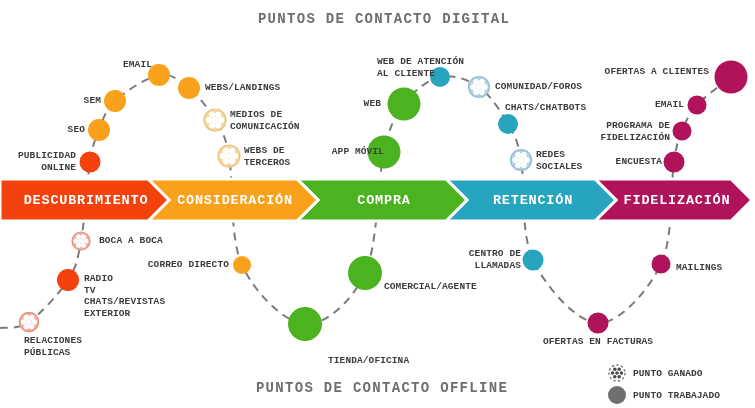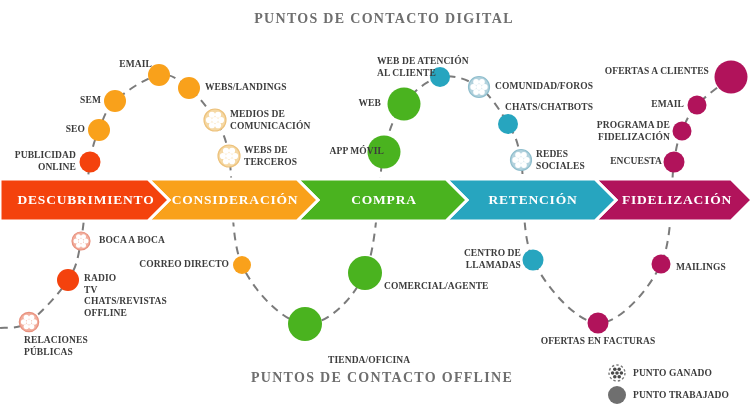--- a/index.html
+++ b/index.html
@@ -1,18 +1,18 @@
 <!DOCTYPE html>
 <html><head>
 <meta charset="utf-8">
 <style>
   html,body { margin:0; padding:0; background:#ffffff; }
   .canvas {
     position:relative; width:755px; height:408px; overflow:hidden;
-    background:#ffffff; font-family:Liberation Serif, serif;
+    background:#ffffff; font-family:Liberation Mono, monospace;
   }
   .canvas svg.scene { position:absolute; left:0; top:0; }
   .title {
     position:absolute; transform:translateX(-50%); white-space:nowrap;
     color:#6E6E6E; font-weight:bold; font-size:14px; letter-spacing:1.3px;
   }
   .stage-label {
     position:absolute; top:179px; height:42px; display:flex; align-items:center;
     transform:translateX(-50%); color:#ffffff; font-weight:bold; font-size:13.5px;
     letter-spacing:0.8px; white-space:nowrap;
@@ -155,39 +155,39 @@
       <g>
         <circle cx="697" cy="105" r="9.5" fill="#B1135B"></circle>
       </g>
       <g>
         <circle cx="731" cy="77" r="16.5" fill="#B1135B"></circle>
       </g>
     </svg>
 
   <div class="title" style="left:384px; top:11px;">PUNTOS DE CONTACTO DIGITAL</div>
 
-  <div class="title" style="left:382px; top:370px;">PUNTOS DE CONTACTO OFFLINE</div>
+  <div class="title" style="left:382px; top:380px;">PUNTOS DE CONTACTO OFFLINE</div>
 
   <div id="stage-labels">
       <div class="stage-label" style="left: 86px;">DESCUBRIMIENTO</div>
       <div class="stage-label" style="left: 235px;">CONSIDERACIÓN</div>
       <div class="stage-label" style="left: 384px;">COMPRA</div>
       <div class="stage-label" style="left: 533px;">RETENCIÓN</div>
       <div class="stage-label" style="left: 677px;">FIDELIZACIÓN</div>
     </div>
   <div id="touchpoint-labels">
       <div class="lbl align-left" style="left: 24px; top: 335px;">
         <span style="display: block;">RELACIONES</span>
         <span style="display: block;">PÚBLICAS</span>
       </div>
       <div class="lbl align-left" style="left: 84px; top: 273px;">
         <span style="display: block;">RADIO</span>
         <span style="display: block;">TV</span>
         <span style="display: block;">CHATS/REVISTAS</span>
-        <span style="display: block;">OFFLINE</span>
+        <span style="display: block;">EXTERIOR</span>
       </div>
       <div class="lbl align-left" style="left: 99px; top: 235px;">
         <span style="display: block;">BOCA A BOCA</span>
       </div>
       <div class="lbl align-right" style="right: 679px; top: 150px;">
         <span style="display: block;">PUBLICIDAD</span>
         <span style="display: block;">ONLINE</span>
       </div>
       <div class="lbl align-right" style="right: 670px; top: 124px;">
         <span style="display: block;">SEO</span>

